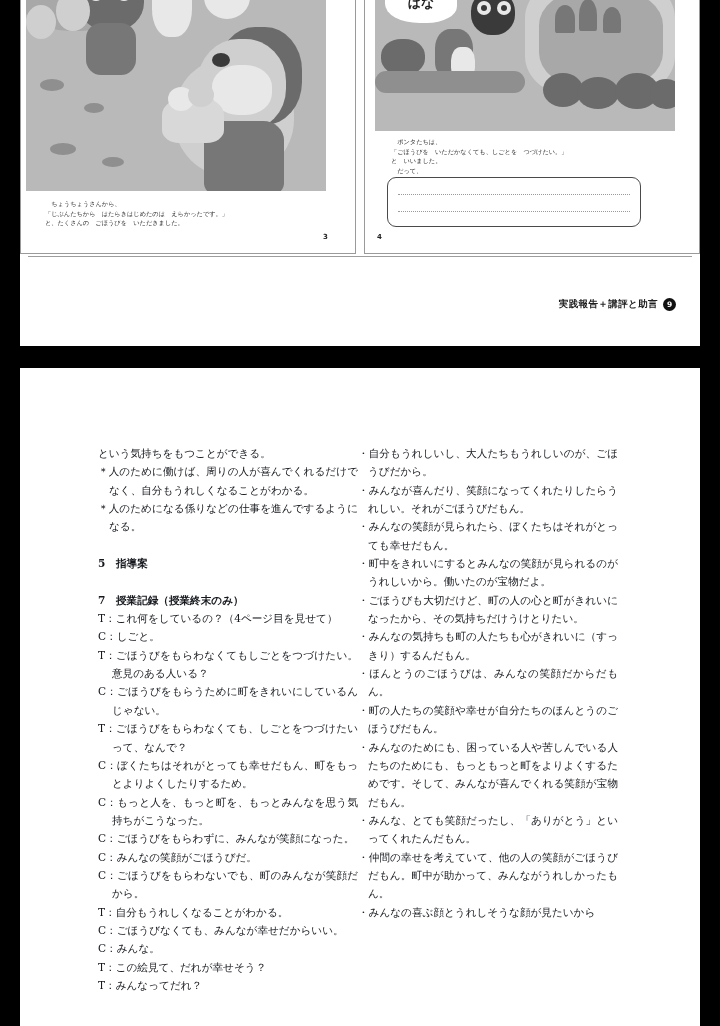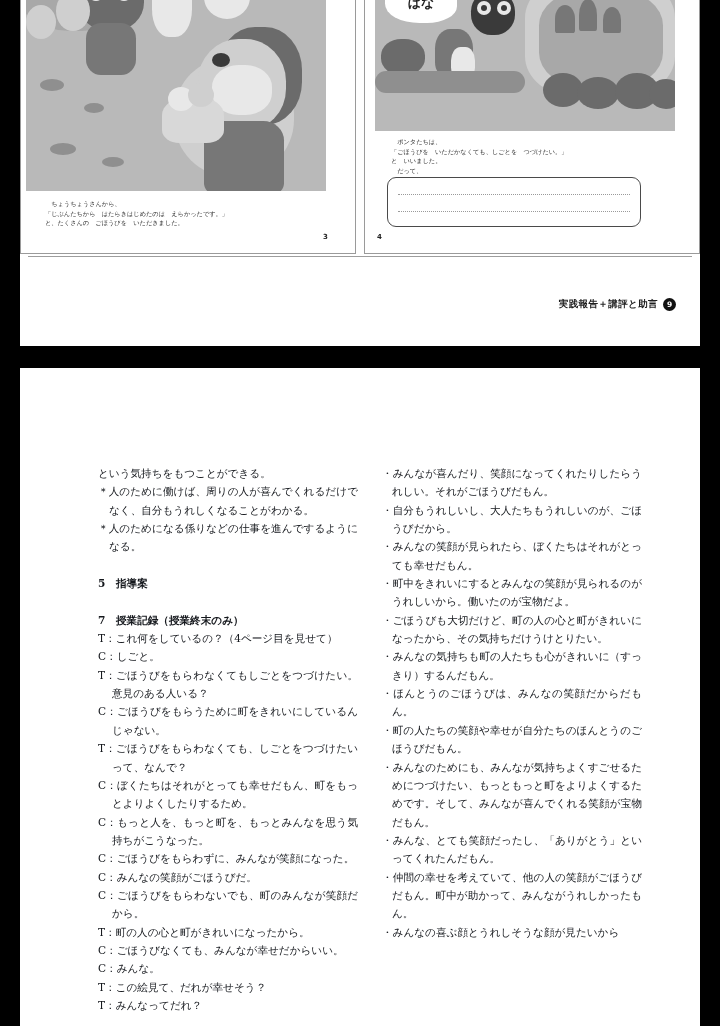--- a/index.html
+++ b/index.html
@@ -91,21 +91,21 @@
     display:flex;align-items:center;justify-content:center;
   }
 
   
   .page-bottom{
     position:absolute;left:20px;top:368px;width:680px;height:658px;
     background:#fff;overflow:hidden;
   }
   .cols{
     position:absolute;left:78px;top:76px;width:544px;
-    display:flex;gap:24px;margin-top:20px;
+    display:flex;
   }
   .col{width:260px;}
 
   .ja{
     font-family:"DejaVu Serif","Liberation Serif",serif;
     font-size:10.6px;line-height:18.35px;color:#14171c;
     text-align:justify;
   }
   .ja p{margin:0;}
   .hang2{padding-left:14px;text-indent:-14px;}
@@ -227,38 +227,38 @@
           <p class="hang2"><span>T</span>：<span>これ何をしているの？（4ページ目を見せて）</span></p>
           <p class="hang2"><span>C</span>：<span>しごと。</span></p>
           <p class="hang2"><span>T</span>：<span>ごほうびをもらわなくてもしごとをつづけたい。意見のある人いる？</span></p>
           <p class="hang2"><span>C</span>：<span>ごほうびをもらうために町をきれいにしているんじゃない。</span></p>
           <p class="hang2"><span>T</span>：<span>ごほうびをもらわなくても、しごとをつづけたいって、なんで？</span></p>
           <p class="hang2"><span>C</span>：<span>ぼくたちはそれがとっても幸せだもん、町をもっとよりよくしたりするため。</span></p>
           <p class="hang2"><span>C</span>：<span>もっと人を、もっと町を、もっとみんなを思う気持ちがこうなった。</span></p>
           <p class="hang2"><span>C</span>：<span>ごほうびをもらわずに、みんなが笑顔になった。</span></p>
           <p class="hang2"><span>C</span>：<span>みんなの笑顔がごほうびだ。</span></p>
           <p class="hang2"><span>C</span>：<span>ごほうびをもらわないでも、町のみんなが笑顔だから。</span></p>
-          <p class="hang2"><span>T</span>：<span>町の人の心と町がきれいになったから。</span></p>
+          <p class="hang2"><span>T</span>：<span>自分もうれしくなることがわかる。</span></p>
           <p class="hang2"><span>C</span>：<span>ごほうびなくても、みんなが幸せだからいい。</span></p>
           <p class="hang2"><span>C</span>：<span>みんな。</span></p>
           <p class="hang2"><span>T</span>：<span>この絵見て、だれが幸せそう？</span></p>
           <p class="hang2"><span>T</span>：<span>みんなってだれ？</span></p>
         </div>
       </div>
 
       <div class="col ja">
+        <p class="bullet">・<span>自分もうれしいし、大人たちもうれしいのが、ごほうびだから。</span></p>
         <p class="bullet">・<span>みんなが喜んだり、笑顔になってくれたりしたらうれしい。それがごほうびだもん。</span></p>
-        <p class="bullet">・<span>自分もうれしいし、大人たちもうれしいのが、ごほうびだから。</span></p>
         <p class="bullet">・<span>みんなの笑顔が見られたら、ぼくたちはそれがとっても幸せだもん。</span></p>
         <p class="bullet">・<span>町中をきれいにするとみんなの笑顔が見られるのがうれしいから。働いたのが宝物だよ。</span></p>
         <p class="bullet">・<span>ごほうびも大切だけど、町の人の心と町がきれいになったから、その気持ちだけうけとりたい。</span></p>
         <p class="bullet">・<span>みんなの気持ちも町の人たちも心がきれいに（すっきり）するんだもん。</span></p>
         <p class="bullet">・<span>ほんとうのごほうびは、みんなの笑顔だからだもん。</span></p>
         <p class="bullet">・<span>町の人たちの笑顔や幸せが自分たちのほんとうのごほうびだもん。</span></p>
-        <p class="bullet">・<span>みんなのためにも、みんなが気持ちよくすごせるためにつづけたい、もっともっと町をよりよくするためです。そして、みんなが喜んでくれる笑顔が宝物だもん。</span></p>
+        <p class="bullet">・<span>みんなのためにも、困っている人や苦しんでいる人たちのためにも、もっともっと町をよりよくするためです。そして、みんなが喜んでくれる笑顔が宝物だもん。</span></p>
         <p class="bullet">・<span>みんな、とても笑顔だったし、「ありがとう」といってくれたんだもん。</span></p>
         <p class="bullet">・<span>仲間の幸せを考えていて、他の人の笑顔がごほうびだもん。町中が助かって、みんながうれしかったもん。</span></p>
         <p class="bullet">・<span>みんなの喜ぶ顔とうれしそうな顔が見たいから</span></p>
       </div>
 
     </div>
   </div>
 
 </div>
 

